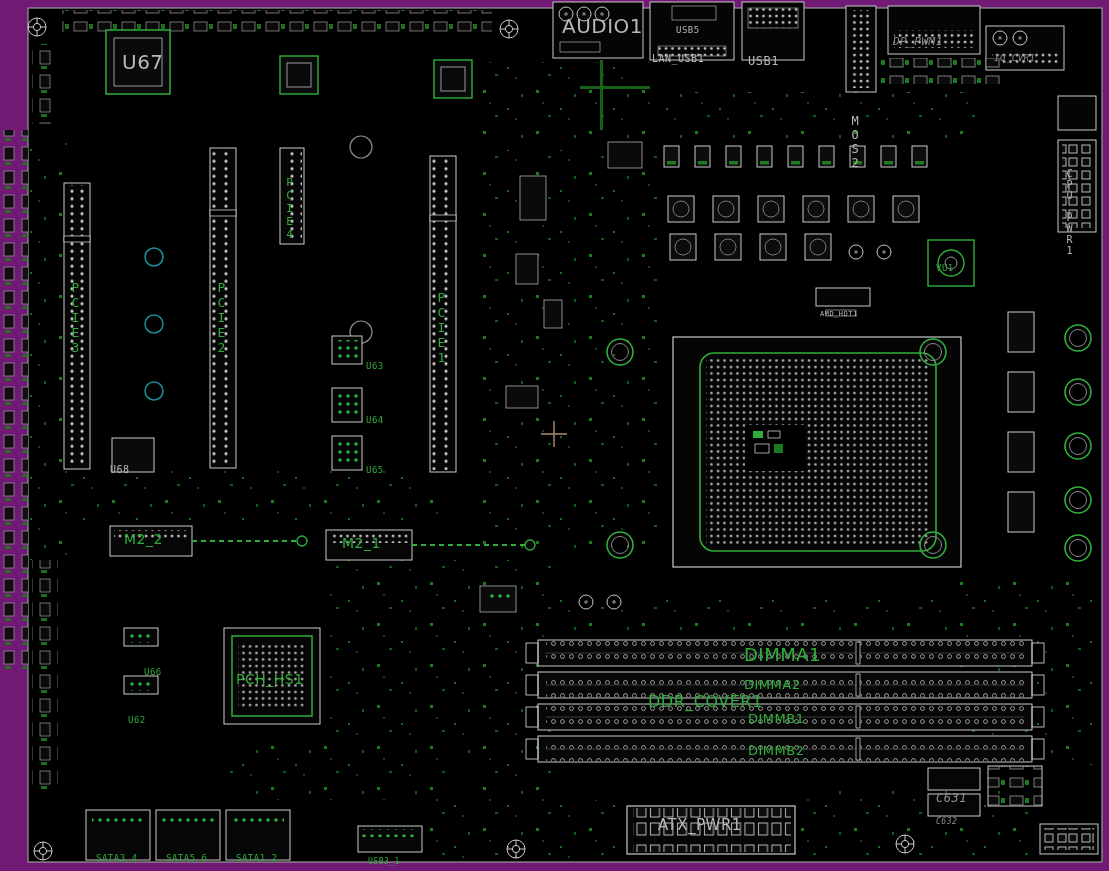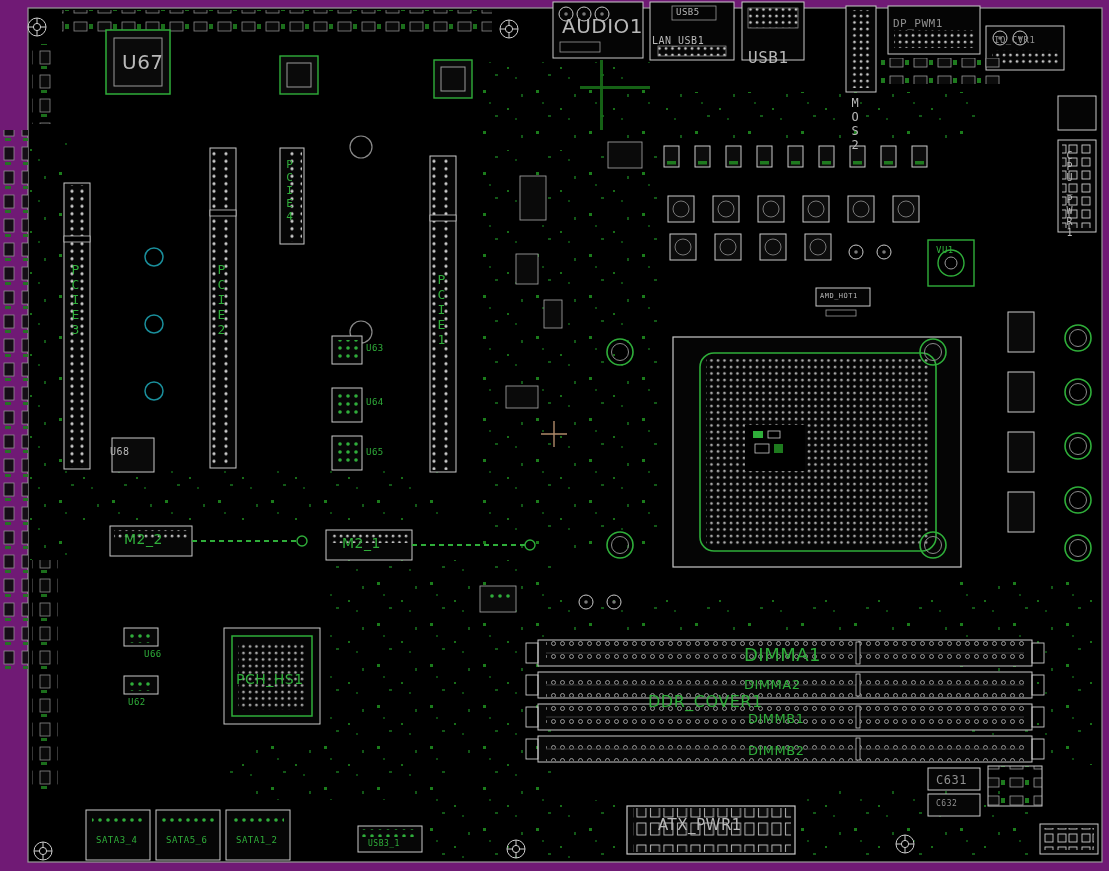--- a/index.html
+++ b/index.html
@@ -2,23 +2,23 @@
 <html><head>
 <meta charset="utf-8">
 <style>
   html,body{margin:0;padding:0;background:#000;}
   #stage{position:relative;width:1109px;height:871px;background:#701a75;overflow:hidden;
          font-family:"DejaVu Sans",sans-serif;}
   svg{position:absolute;inset:0;}
   .lbl{position:absolute;white-space:nowrap;letter-spacing:.5px;line-height:1;pointer-events:none;}
   .green{color:#2fae3a;}
   .gray{color:#b9b9b9;}
-  .dim{color:#8f8f8f;}
+  .dim{color:#8f8f8f;font-style:italic;}
   .vert{writing-mode:vertical-rl;text-orientation:upright;letter-spacing:0;}
-  .mono{font-family:"DejaVu Sans Mono",monospace;}
+  .mono{font-family:"DejaVu Sans Mono",monospace;margin-top:18px;}
 </style>
 </head>
 <body>
 
 <div id="stage">
 
 <svg width="1109" height="871" viewBox="0 0 1109 871">
   <defs>
     <pattern id="bga" width="6.5" height="6.5" patternUnits="userSpaceOnUse">
       <circle cx="3" cy="3" r="1.3" fill="#c9c9c9"></circle>
@@ -374,21 +374,21 @@
   </g>
 
   <g>
     <path d="M541,434 h26 M554,421 v26" stroke="#b08a6a" stroke-width="1.4"></path>
   </g>
 </svg>
 
 <span class="lbl gray" style="left:562px;top:16px;font-size:20px">AUDIO1</span>
 <span class="lbl gray mono" style="left:676px;top:8px;font-size:9px">USB5</span>
 <span class="lbl gray mono" style="left:652px;top:36px;font-size:10px">LAN_USB1</span>
-<span class="lbl gray mono" style="left:748px;top:50px;font-size:16px">USB1</span>
+<span class="lbl gray mono" style="left:748px;top:37px;font-size:12px">USB1</span>
 <span class="lbl gray mono vert" style="left:849px;top:96px;font-size:12px">MOS2</span>
 <span class="lbl dim mono" style="left:893px;top:18px;font-size:11px">DP_PWM1</span>
 <span class="lbl dim mono" style="left:994px;top:36px;font-size:9px">IO_CVR1</span>
 <span class="lbl gray mono vert" style="left:1064px;top:150px;font-size:10px">CPU_PWR1</span>
 <span class="lbl gray" style="left:122px;top:52px;font-size:20px">U67</span>
 <span class="lbl gray mono" style="left:110px;top:447px;font-size:10px">U68</span>
 <span class="lbl green mono vert" style="left:69px;top:262px;font-size:13px">PCIE3</span>
 <span class="lbl green mono vert" style="left:215px;top:262px;font-size:13px">PCIE2</span>
 <span class="lbl green mono vert" style="left:284px;top:158px;font-size:11px">PCIE4</span>
 <span class="lbl green mono vert" style="left:435px;top:272px;font-size:13px">PCIE1</span>

